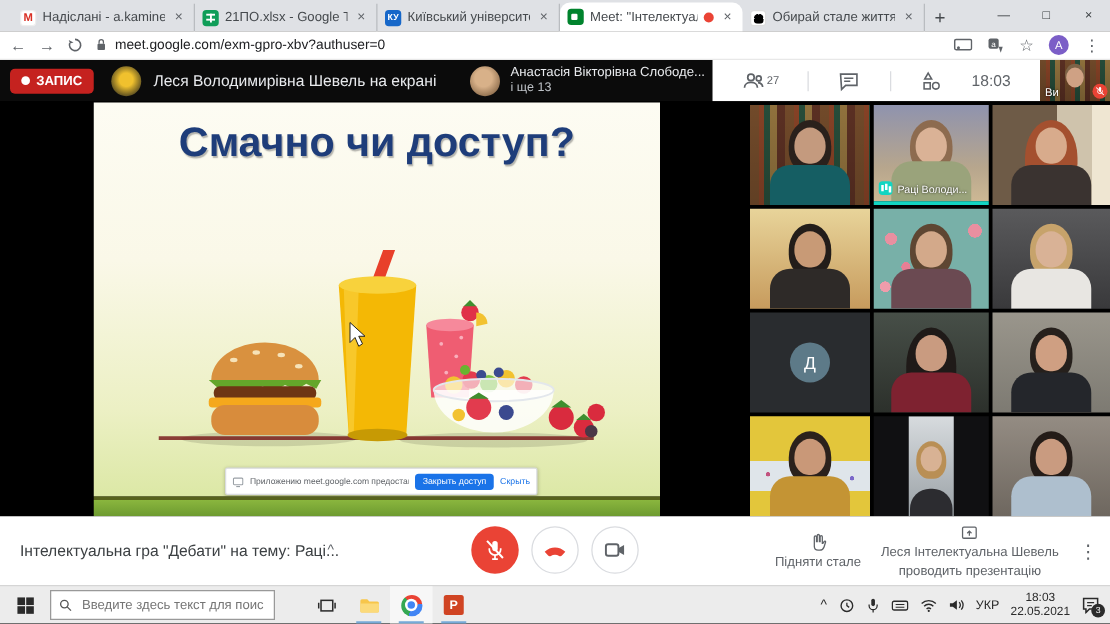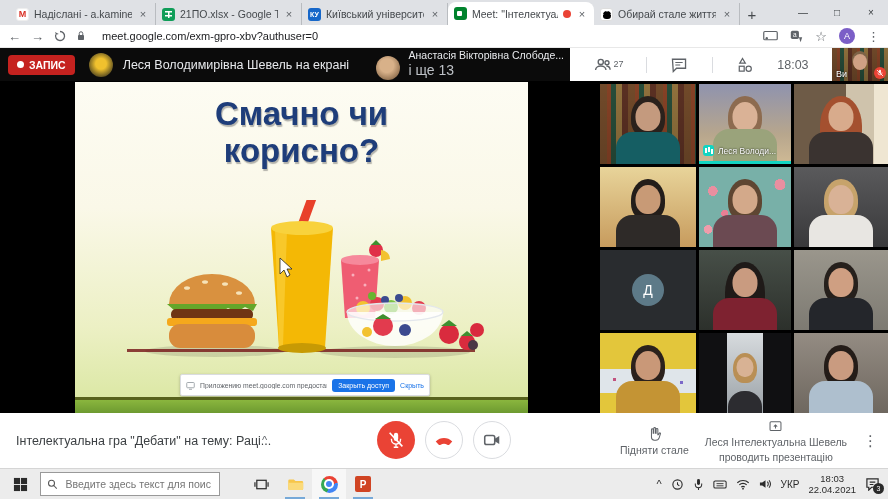--- a/index.html
+++ b/index.html
@@ -26,36 +26,36 @@
     background:radial-gradient(circle at 30% 30%,#000 2px,transparent 2.5px),radial-gradient(circle at 70% 30%,#000 2px,transparent 2.5px),linear-gradient(#fff 55%,#000 55%);}
   .rec-dot{width:8px;height:8px;border-radius:50%;background:#ea4335;flex:0 0 8px;}
   .tab-close{color:#5f6368;font-size:11px;flex:0 0 12px;text-align:center;cursor:pointer;}
   .newtab{width:24px;height:22px;display:flex;align-items:center;justify-content:center;color:#45494d;font-size:15px;cursor:pointer;}
   .win-controls{margin-left:auto;display:flex;height:25px;align-items:center;}
   .win-btn{width:34px;height:25px;display:flex;align-items:center;justify-content:center;color:#3c4043;font-size:10px;cursor:pointer;}
   
   .urlbar{position:absolute;top:25px;left:0;right:0;height:23px;background:#fff;display:flex;align-items:center;
     padding:0 8px;gap:10px;border-bottom:1px solid #e8e8e8;box-sizing:border-box;}
   .nav-ico{color:#5f6368;font-size:13px;line-height:1;cursor:pointer;}
-  .omnibox{display:flex;align-items:flex-end;gap:16px;flex:1;color:#202124;font-size:11px;}
+  .omnibox{display:flex;align-items:flex-end;gap:6px;flex:1;color:#202124;font-size:11px;}
   .url-right{display:flex;align-items:center;gap:12px;}
   .avatar-a{width:16px;height:16px;border-radius:50%;background:#7b5ec7;color:#fff;font-size:9px;display:flex;align-items:center;justify-content:center;}
   
   .meet-header{position:absolute;top:48px;left:0;width:570px;height:33px;background:#0b0b0b;display:flex;align-items:center;}
   .rec-badge{margin-left:8px;background:#c5221f;border-radius:4px;color:#fff;font-size:10.5px;font-weight:bold;
     display:flex;align-items:center;gap:5px;padding:4px 9px;}
   .rec-badge i{width:7px;height:7px;border-radius:50%;background:#fff;}
   .presenter-avatar{width:24px;height:24px;border-radius:50%;margin-left:14px;
     background:radial-gradient(circle at 50% 45%,#f0c12e 30%,#6b5a22 70%,#2d2d1a 100%);}
   .presenting-banner{color:#e8eaed;font-size:12.5px;margin-left:10px;white-space:nowrap;}
-  .pstack{display:flex;align-items:flex-end;margin-left:auto;margin-right:6px;gap:8px;}
+  .pstack{display:flex;align-items:center;margin-left:auto;margin-right:6px;gap:8px;}
   .pstack-avatar{width:24px;height:24px;border-radius:50%;background:radial-gradient(circle at 45% 40%,#d8b189 35%,#8a6a4a 80%);}
   .pstack-text{display:flex;flex-direction:column;line-height:1.25;}
   .pstack-name{color:#e8eaed;font-size:10.5px;white-space:nowrap;}
-  .pstack-more{color:#bdc1c6;font-size:14px;}
+  .pstack-more{color:#bdc1c6;font-size:10px;}
   .header-panel{position:absolute;top:48px;left:570px;width:262px;height:33px;background:#fff;display:flex;align-items:center;justify-content:space-evenly;}
   .hp-item{position:relative;display:flex;align-items:flex-end;color:#5f6368;cursor:pointer;}
   .hp-count{font-size:9px;color:#5f6368;position:relative;top:-5px;left:1px;}
   .hp-div{width:1px;height:16px;background:#dadce0;}
   .hp-clock{color:#5f6368;font-size:12.5px;}
   .self-thumb{position:absolute;top:48px;left:832px;width:56px;height:33px;overflow:hidden;cursor:pointer;
     background:linear-gradient(rgba(0,0,0,.2),rgba(0,0,0,.35)),
     repeating-linear-gradient(90deg,#8a5a33 0 5px,#a3502e 5px 8px,#2f5d46 8px 12px,#b08a4a 12px 16px,#6e3a2a 16px 20px);}
   .self-head{position:absolute;left:50%;top:6px;transform:translateX(-50%);width:14px;height:16px;border-radius:50%;
     background:#cfa184;box-shadow:0 -2px 0 1px #7d6347;}
@@ -283,21 +283,21 @@
           <path d="M3 5v.8a3 3 0 0 0 6 0V5" fill="none" stroke="#fff" stroke-width="1"></path>
           <path d="M1.5 1.5l9 9" stroke="#fff" stroke-width="1.2"></path>
         </svg>
     </span>
   </div>
 
   <div class="stage">
 
     <div class="slide">
       <div class="slide-main">
-        <div class="slide-title">Смачно чи корисно?</div>
+        <div class="slide-title">Смачно чи доступ?</div>
         <svg class="food-svg" width="453" height="180" viewBox="0 0 453 180">
           <ellipse cx="140" cy="151" rx="70" ry="6" fill="rgba(0,0,0,.12)"></ellipse>
           <ellipse cx="320" cy="152" rx="75" ry="6" fill="rgba(0,0,0,.12)"></ellipse>
           <rect x="52" y="149" width="348" height="3" fill="#7a1f1f" opacity="0.85"></rect>
 
           <rect x="226" y="-8" width="9" height="48" rx="4" transform="rotate(20 231 16)" fill="#e8402a"></rect>
           <path d="M196 28 L258 28 L250 148 L204 148 Z" fill="#f4b805"></path>
           <path d="M200 30 L212 30 L208 146 L204 146 Z" fill="#f9cf3a" opacity="0.7"></path>
           <ellipse cx="227" cy="28" rx="31" ry="7" fill="#f8d23c"></ellipse>
           <ellipse cx="227" cy="148" rx="24" ry="5" fill="#c79a04"></ellipse>
@@ -366,21 +366,21 @@
         <div class="p-hair"></div>
           <div class="p-head"></div>
           <div class="p-body"></div>
       </div>
       <div class="tile v2">
         <div class="p-hair"></div>
           <div class="p-head"></div>
           <div class="p-body"></div>
         <div class="speaker-bar">
           <span class="eq-icon"></span>
-          <span class="speaker-name">Леся Володи...</span>
+          <span class="speaker-name">Раці Володи...</span>
         </div>
       </div>
       <div class="tile v3">
         <div class="p-hair"></div>
           <div class="p-head"></div>
           <div class="p-body"></div>
       </div>
       <div class="tile v4">
         <div class="p-hair"></div>
           <div class="p-head"></div>
@@ -524,21 +524,21 @@
         <path d="M1.5 4a9.5 9.5 0 0 1 13 0M3.8 6.5a6 6 0 0 1 8.4 0M6 9a3 3 0 0 1 4 0" fill="none" stroke="#2b2b2b" stroke-width="1.3"></path>
           <circle cx="8" cy="10.8" r="1" fill="#2b2b2b"></circle>
       </svg>
       <svg width="13" height="12" viewBox="0 0 14 12">
         <path d="M1 4.5v3h2.5L7 10V2L3.5 4.5z" fill="#2b2b2b"></path>
           <path d="M9 3.5a4 4 0 0 1 0 5M10.8 2a6.5 6.5 0 0 1 0 8" fill="none" stroke="#2b2b2b" stroke-width="1.1"></path>
       </svg>
       <span class="lang">УКР</span>
       <span class="tray-clock">
         <span>18:03</span><br>
-        <span>22.04.2021</span>
+        <span>22.05.2021</span>
       </span>
       <span class="action-center">
         <svg width="15" height="14" viewBox="0 0 16 15">
           <path d="M2 2h12v9H7l-3 3v-3H2z" fill="none" stroke="#2b2b2b" stroke-width="1.3"></path>
             <path d="M5 5.5h6M5 8h4" stroke="#2b2b2b" stroke-width="1.1"></path>
         </svg>
         <span class="ac-badge">3</span>
       </span>
     </div>
   </div>

